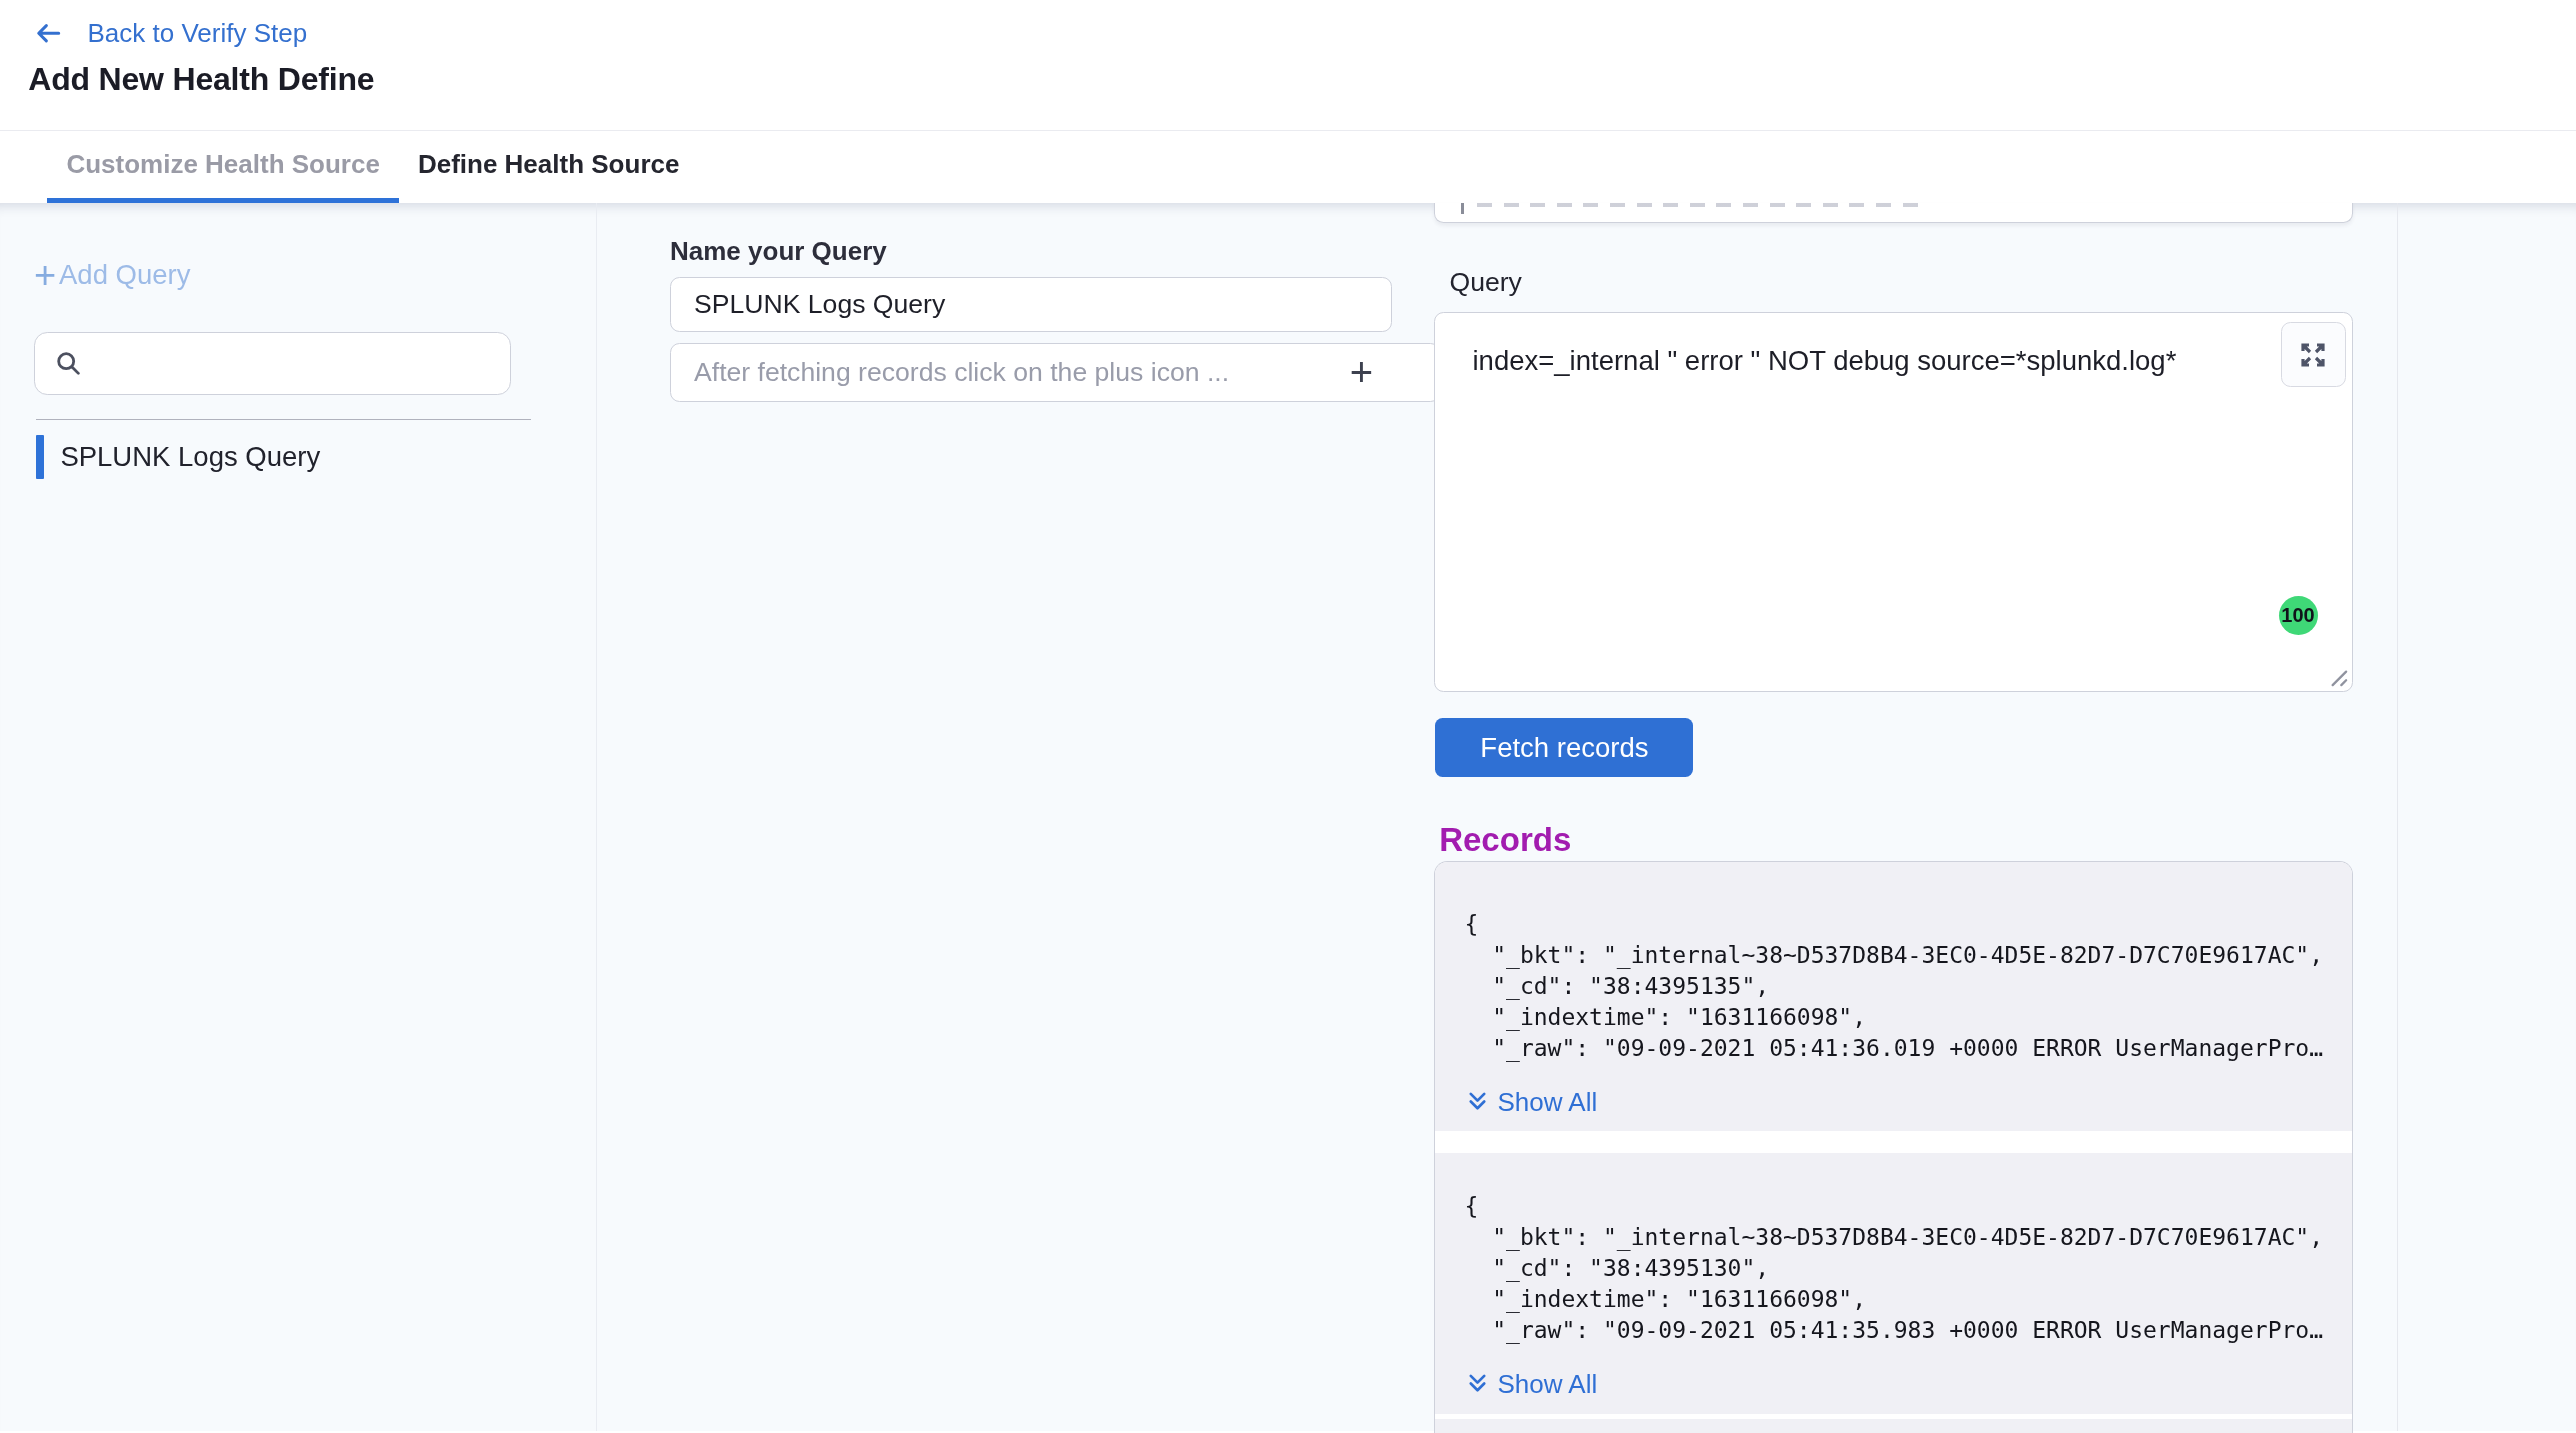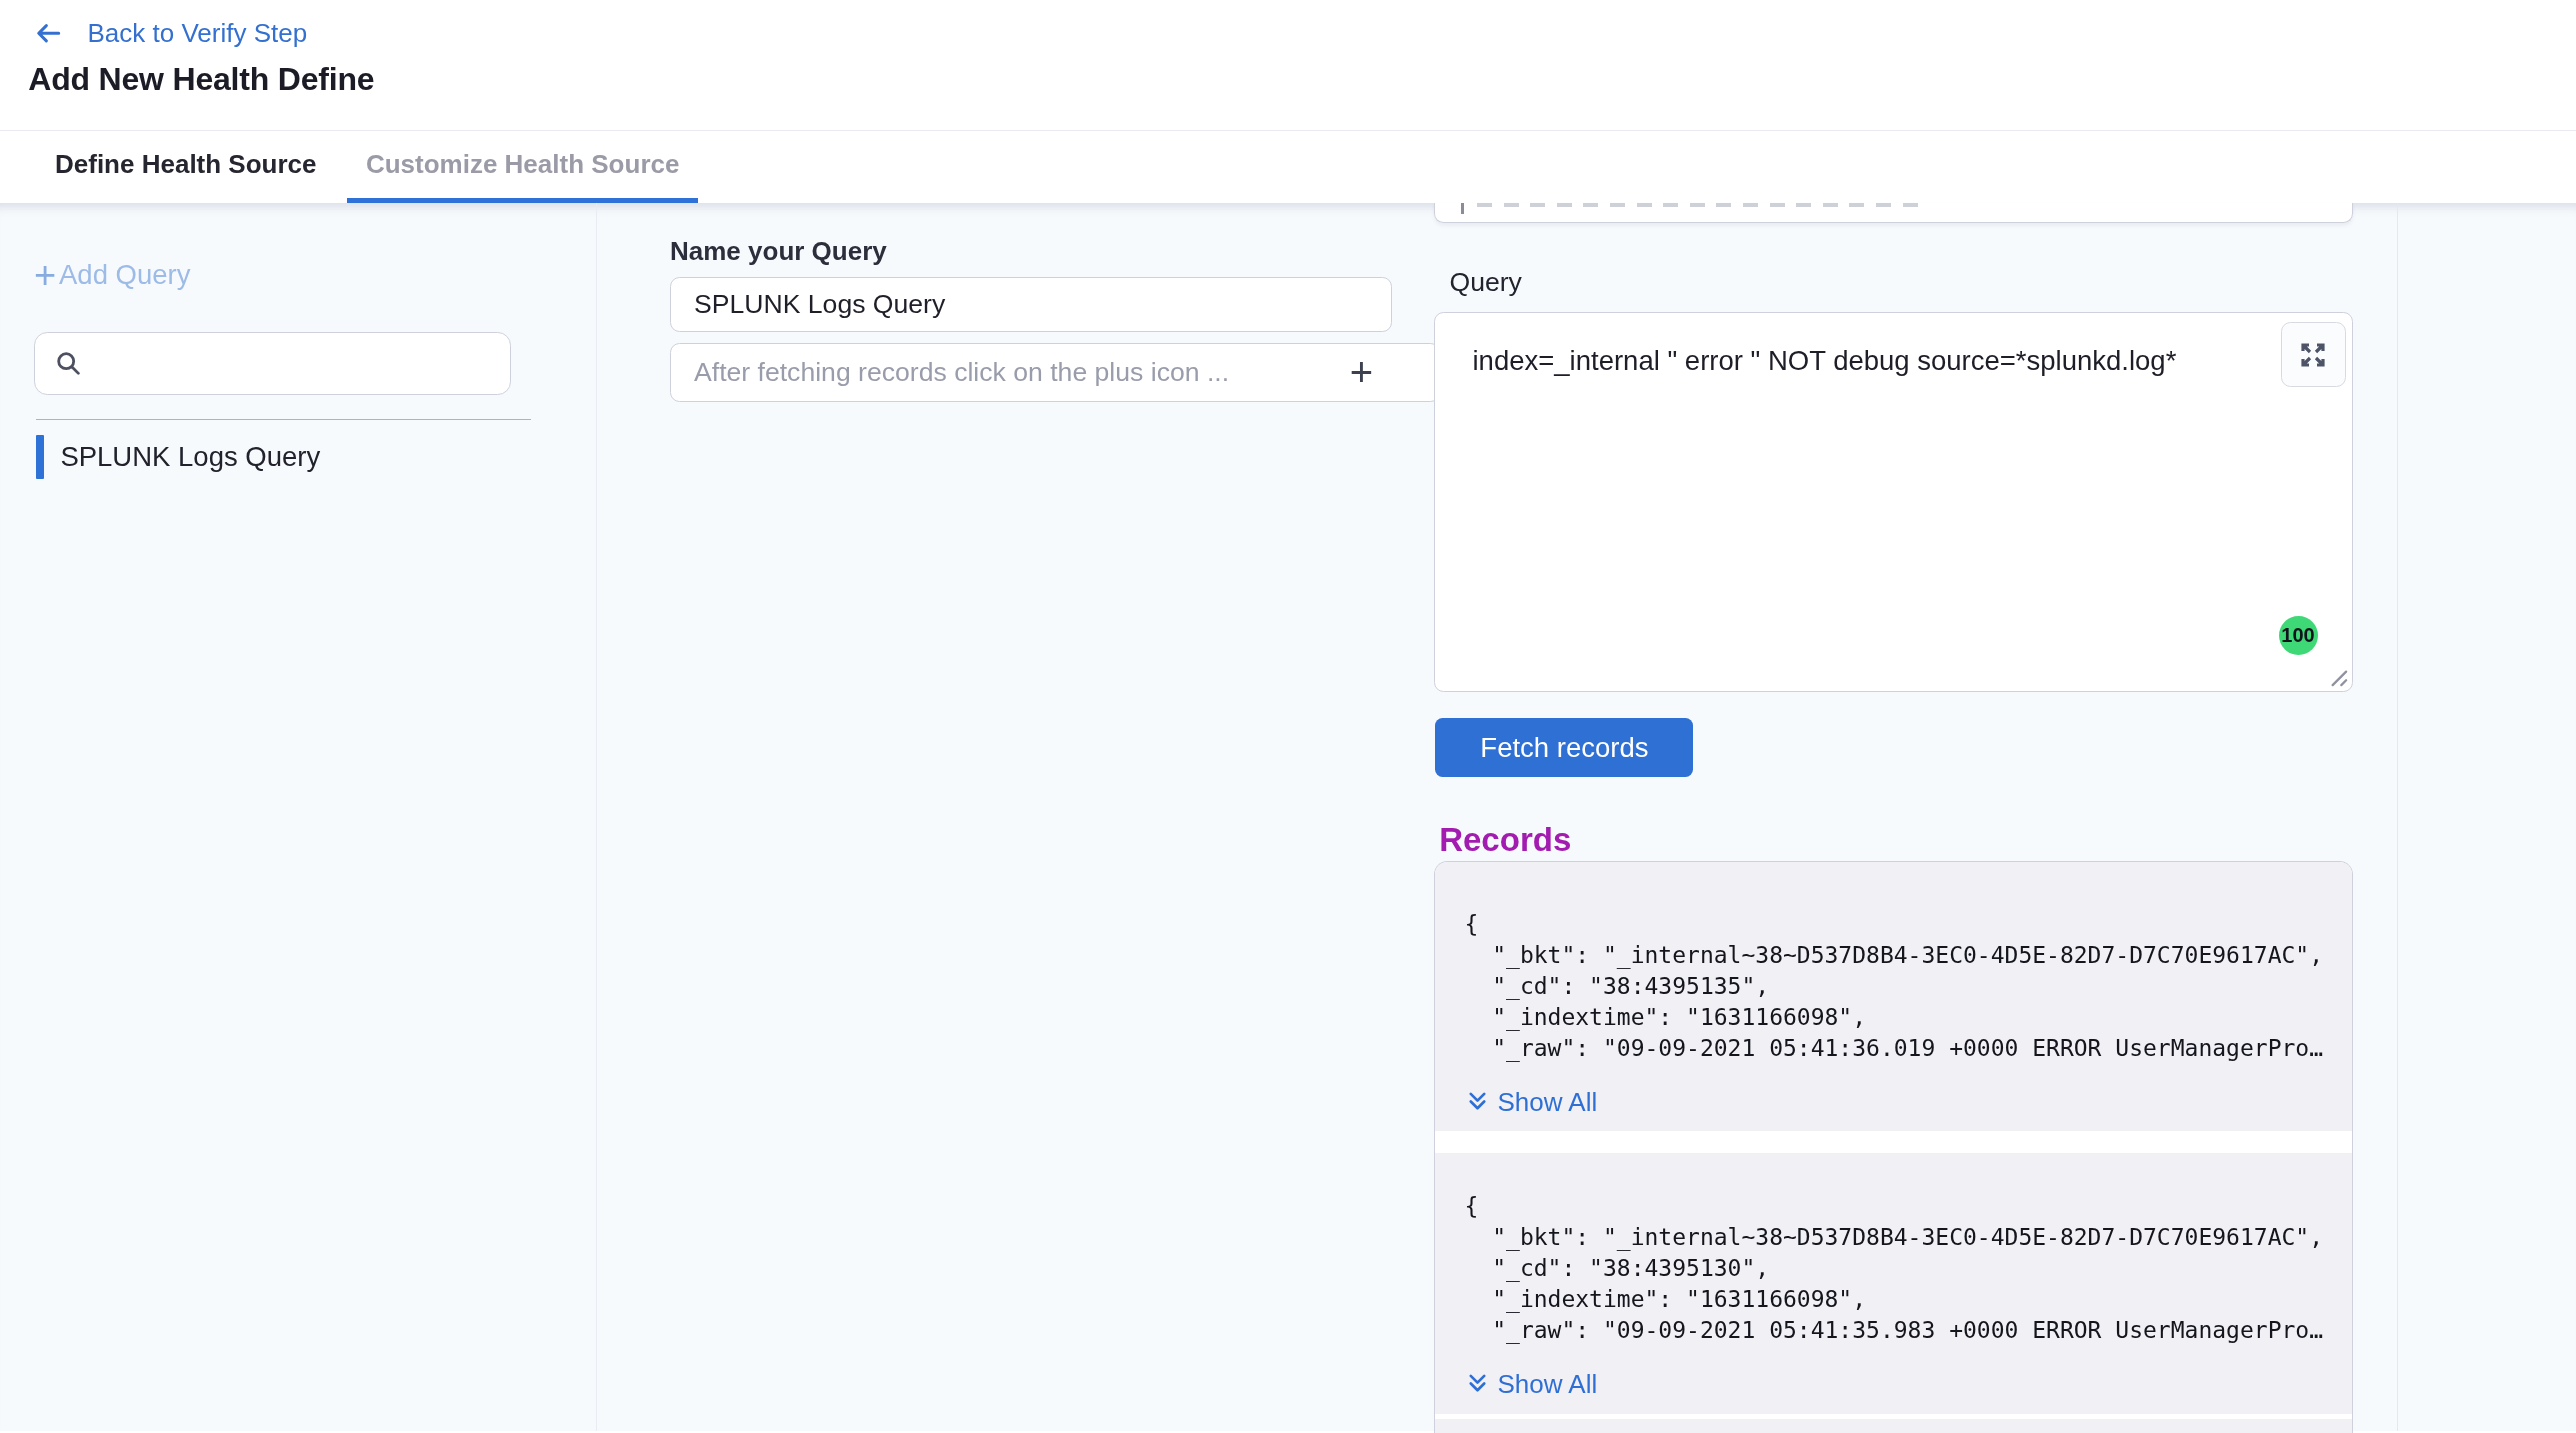--- a/index.html
+++ b/index.html
@@ -57,21 +57,21 @@
   .clipped-cursor { position:absolute; left:26.6px; top:-2.8px; width:2.8px; height:14.2px; background:#8a8d99; }
   .clipped-fragments { position:absolute; left:42px; top:0; width:446px; height:3.8px; opacity:.85;
                    background:repeating-linear-gradient(90deg,#c6c8d2 0 15px,transparent 15px 26.6px); }
   .query-label { margin:45px 0 0 16px; font-size:26.6px; line-height:28.5px; font-weight:500; color:#22232e; }
   .query-box { position:relative; margin-top:15px; width:919px; height:380px; background:#fff;
                border:1.9px solid #ced1db; border-radius:9.5px; }
   .query-text { padding:32px 114px 0 38px; font-size:27.5px; color:#1d1e27; }
   .expand-btn { position:absolute; top:9.5px; right:5.7px; width:65px; height:65px; background:#fbfcfe;
                 border:1.9px solid #d8dae2; border-radius:9.5px; display:flex; align-items:center;
                 justify-content:center; cursor:pointer; padding:0; }
-  .count-badge { position:absolute; right:34px; bottom:36px; width:39px; height:39px; border-radius:50%;
+  .count-badge { position:absolute; right:34px; bottom:56px; width:39px; height:39px; border-radius:50%;
                  background:#3fd877; color:#10131a; font-size:20px; font-weight:700;
                  display:flex; align-items:center; justify-content:center; }
   .resize-handle { position:absolute; right:2.8px; bottom:2.8px; width:25px; height:25px; cursor:nwse-resize; }
   .fetch-btn { margin:26.6px 0 0 1.9px; width:258px; height:59px; background:#2f70d4; color:#fff;
                border:none; border-radius:7.6px; font-size:27.5px; font-weight:500; font-family:inherit;
                cursor:pointer; }
   .records-label { margin:49px 0 0 5.7px; font-size:33px; line-height:28.5px; font-weight:700; color:#a21caf; }
   .records-container { margin-top:6.6px; width:919px; height:581px; background:#fff;
                        border:1.9px solid #ced1db; border-bottom:none; border-radius:13.3px 13.3px 0 0;
                        overflow:hidden; }
@@ -91,25 +91,25 @@
   <div class="back-row">
     <svg width="28.5" height="28.5" viewBox="0 0 30 30">
       <path d="M26 15 H6 M13 7 L5 15 L13 23" fill="none" stroke="#3470cf" stroke-width="3.2" stroke-linecap="round" stroke-linejoin="round"></path>
     </svg>
     <span class="back-label">Back to Verify Step</span>
   </div>
   <div class="page-title">Add New Health Define</div>
 </div>
 
 <div class="tabbar">
+  <div class="tab active">
+    <span>Customize Health Source</span>
+  </div>
   <div class="tab inactive">
     <span>Define Health Source</span>
-  </div>
-  <div class="tab active">
-    <span>Customize Health Source</span>
   </div>
 </div>
 
 <div class="content">
 
   <aside class="sidebar">
     <div class="add-query">
       <span class="plus-glyph">+</span>
       <span class="add-label">Add Query</span>
     </div>

